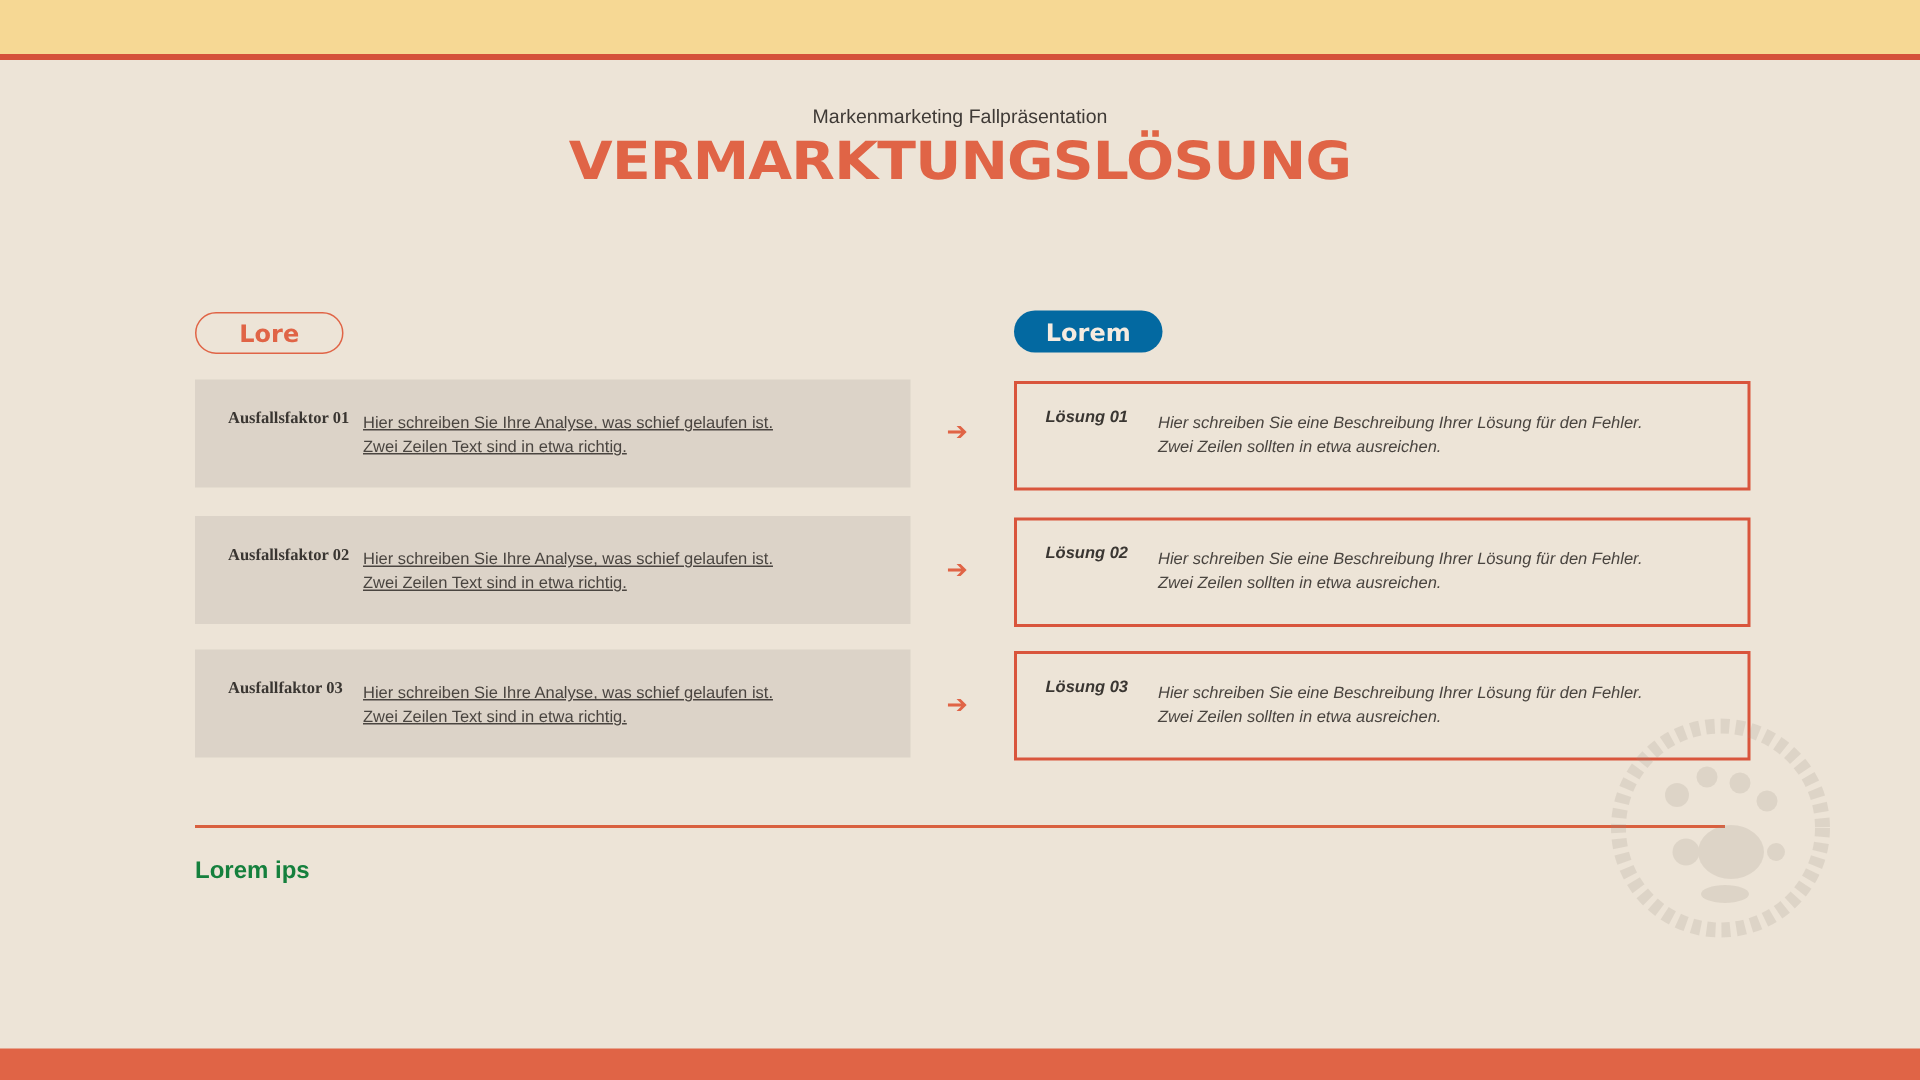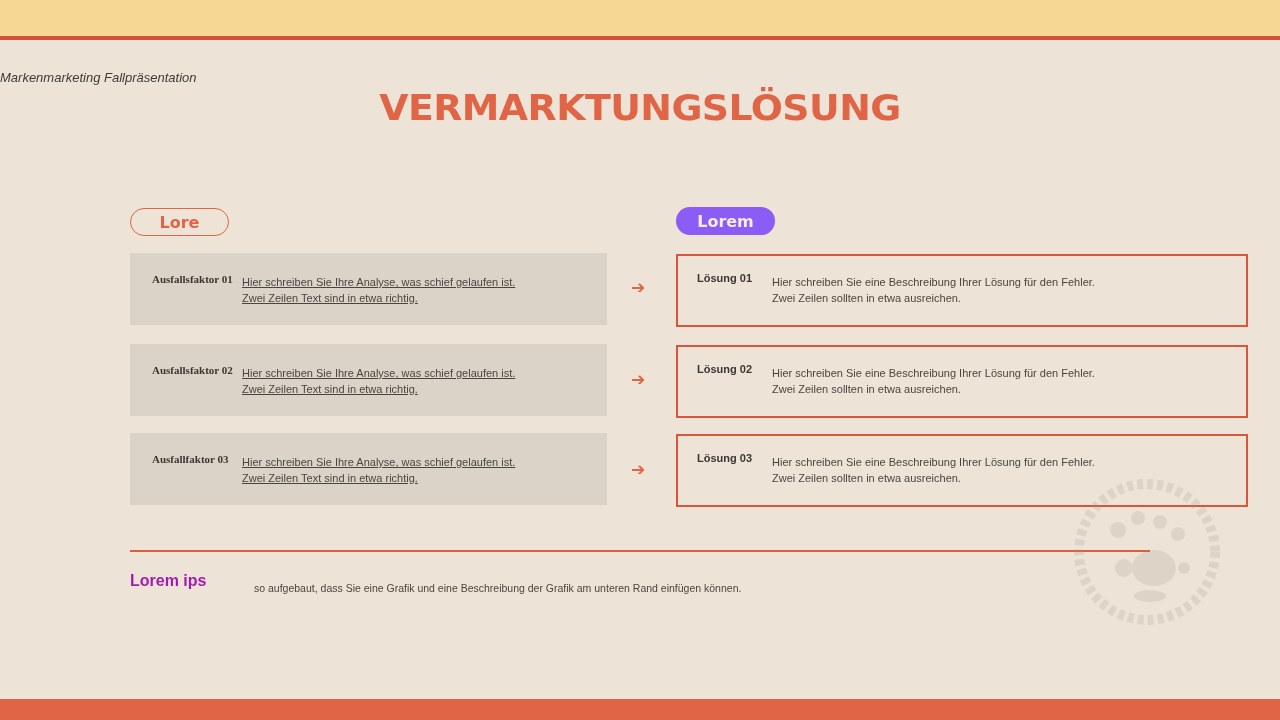--- a/index.html
+++ b/index.html
@@ -17,21 +17,21 @@
     .top-rule {
       position: absolute; left: 0; top: 36px; width: 1280px; height: 4px;
       background: #d5503a;
     }
     .bottom-band {
       position: absolute; left: 0; top: 699px; width: 1280px; height: 21px;
       background: #e06446;
     }
     .subtitle {
       position: absolute; left: 0; top: 70px; width: 1280px;
-      font-size: 13px; color: #3f3a36; font-style: italic;
+      text-align: center; font-size: 13px; color: #3f3a36;
     }
     .title {
       position: absolute; left: 0; top: 88px; width: 1280px;
       text-align: center; font-size: 35px; font-weight: 900;
       color: #e06446; letter-spacing: -0.5px;
       font-family: "DejaVu Sans", sans-serif;
       transform: scaleX(1.08); transform-origin: center;
     }
     .pill {
       position: absolute; height: 28px; border-radius: 14px;
@@ -39,57 +39,58 @@
       font-weight: 700; font-size: 16px;
       font-family: "DejaVu Sans", sans-serif;
       text-align: center;
     }
     .pill-outline {
       left: 130px; top: 208px; width: 99px;
       border: 1.5px solid #e06446; color: #e06446;
     }
     .pill-filled {
       left: 676px; top: 207px; width: 99px;
-      background: #8b5cf6; color: #f5ebe0;
+      background: #0369a1; color: #f5ebe0;
     }
     .fail-box {
       position: absolute; left: 130px; width: 477px; height: 72px;
       background: #dcd3c8;
     }
     .fail-label {
       position: absolute; left: 22px; top: 20px;
       font-size: 11px; font-weight: 700; color: #3a3632; font-family: Liberation Serif, serif;
     }
     .fail-text {
       position: absolute; left: 112px; top: 21px;
       font-size: 11px; line-height: 16px; color: #4a4540; text-decoration: underline;
     }
     .arrow {
       position: absolute; left: 631px; width: 18px; height: 14px;
       color: #e06446; font-size: 17px; font-weight: 700; line-height: 14px;
     }
     .sol-box {
-      position: absolute; left: 676px; width: 572px; height: 73px;
+      position: absolute; left: 676px; width: 491px; height: 73px;
       border: 2.5px solid #d9553c;
+      font-style: italic;
     }
     .sol-label {
       position: absolute; left: 19px; top: 16px;
       font-size: 11px; font-weight: 700; color: #3a3632;
     }
     .sol-text {
       position: absolute; left: 94px; top: 18px;
       font-size: 11px; line-height: 16px; color: #4a4540;
     }
     .divider {
       position: absolute; left: 130px; top: 550px; width: 1020px; height: 2px;
       background: #d9603f;
     }
     .footer-heading {
       position: absolute; left: 130px; top: 572px;
-      font-size: 16px; font-weight: 700; color: #a21caf;
+      font-size: 16px; font-weight: 700; color: #15803d;
     }
     .footer-text {
       position: absolute; left: 254px; top: 579px; width: 680px;
       font-size: 10.5px; line-height: 19px; color: #4a4540;
     }
     .stamp {
       position: absolute; left: 1072px; top: 472px; width: 150px; height: 160px;
       opacity: 0.18;
     }
   </style>
@@ -150,21 +151,20 @@
   <div class="sol-text">
     <div>Hier schreiben Sie eine Beschreibung Ihrer Lösung für den Fehler.</div>
     <div>Zwei Zeilen sollten in etwa ausreichen.</div>
   </div>
 </div>
 
 <div class="divider"></div>
 
 <div class="footer-heading">Lorem ips</div>
 <div class="footer-text">
-  <div>so aufgebaut, dass Sie eine Grafik und eine Beschreibung der Grafik am unteren Rand einfügen können.</div>
 </div>
 
 <svg class="stamp" viewBox="0 0 150 160">
   <circle cx="75" cy="80" r="68" fill="none" stroke="#9a8f82" stroke-width="10" stroke-dasharray="6 4"></circle>
   <ellipse cx="82" cy="96" rx="22" ry="18" fill="#9a8f82"></ellipse>
   <circle cx="46" cy="58" r="8" fill="#9a8f82"></circle>
   <circle cx="66" cy="46" r="7" fill="#9a8f82"></circle>
   <circle cx="88" cy="50" r="7" fill="#9a8f82"></circle>
   <circle cx="106" cy="62" r="7" fill="#9a8f82"></circle>
   <circle cx="52" cy="96" r="9" fill="#9a8f82"></circle>

